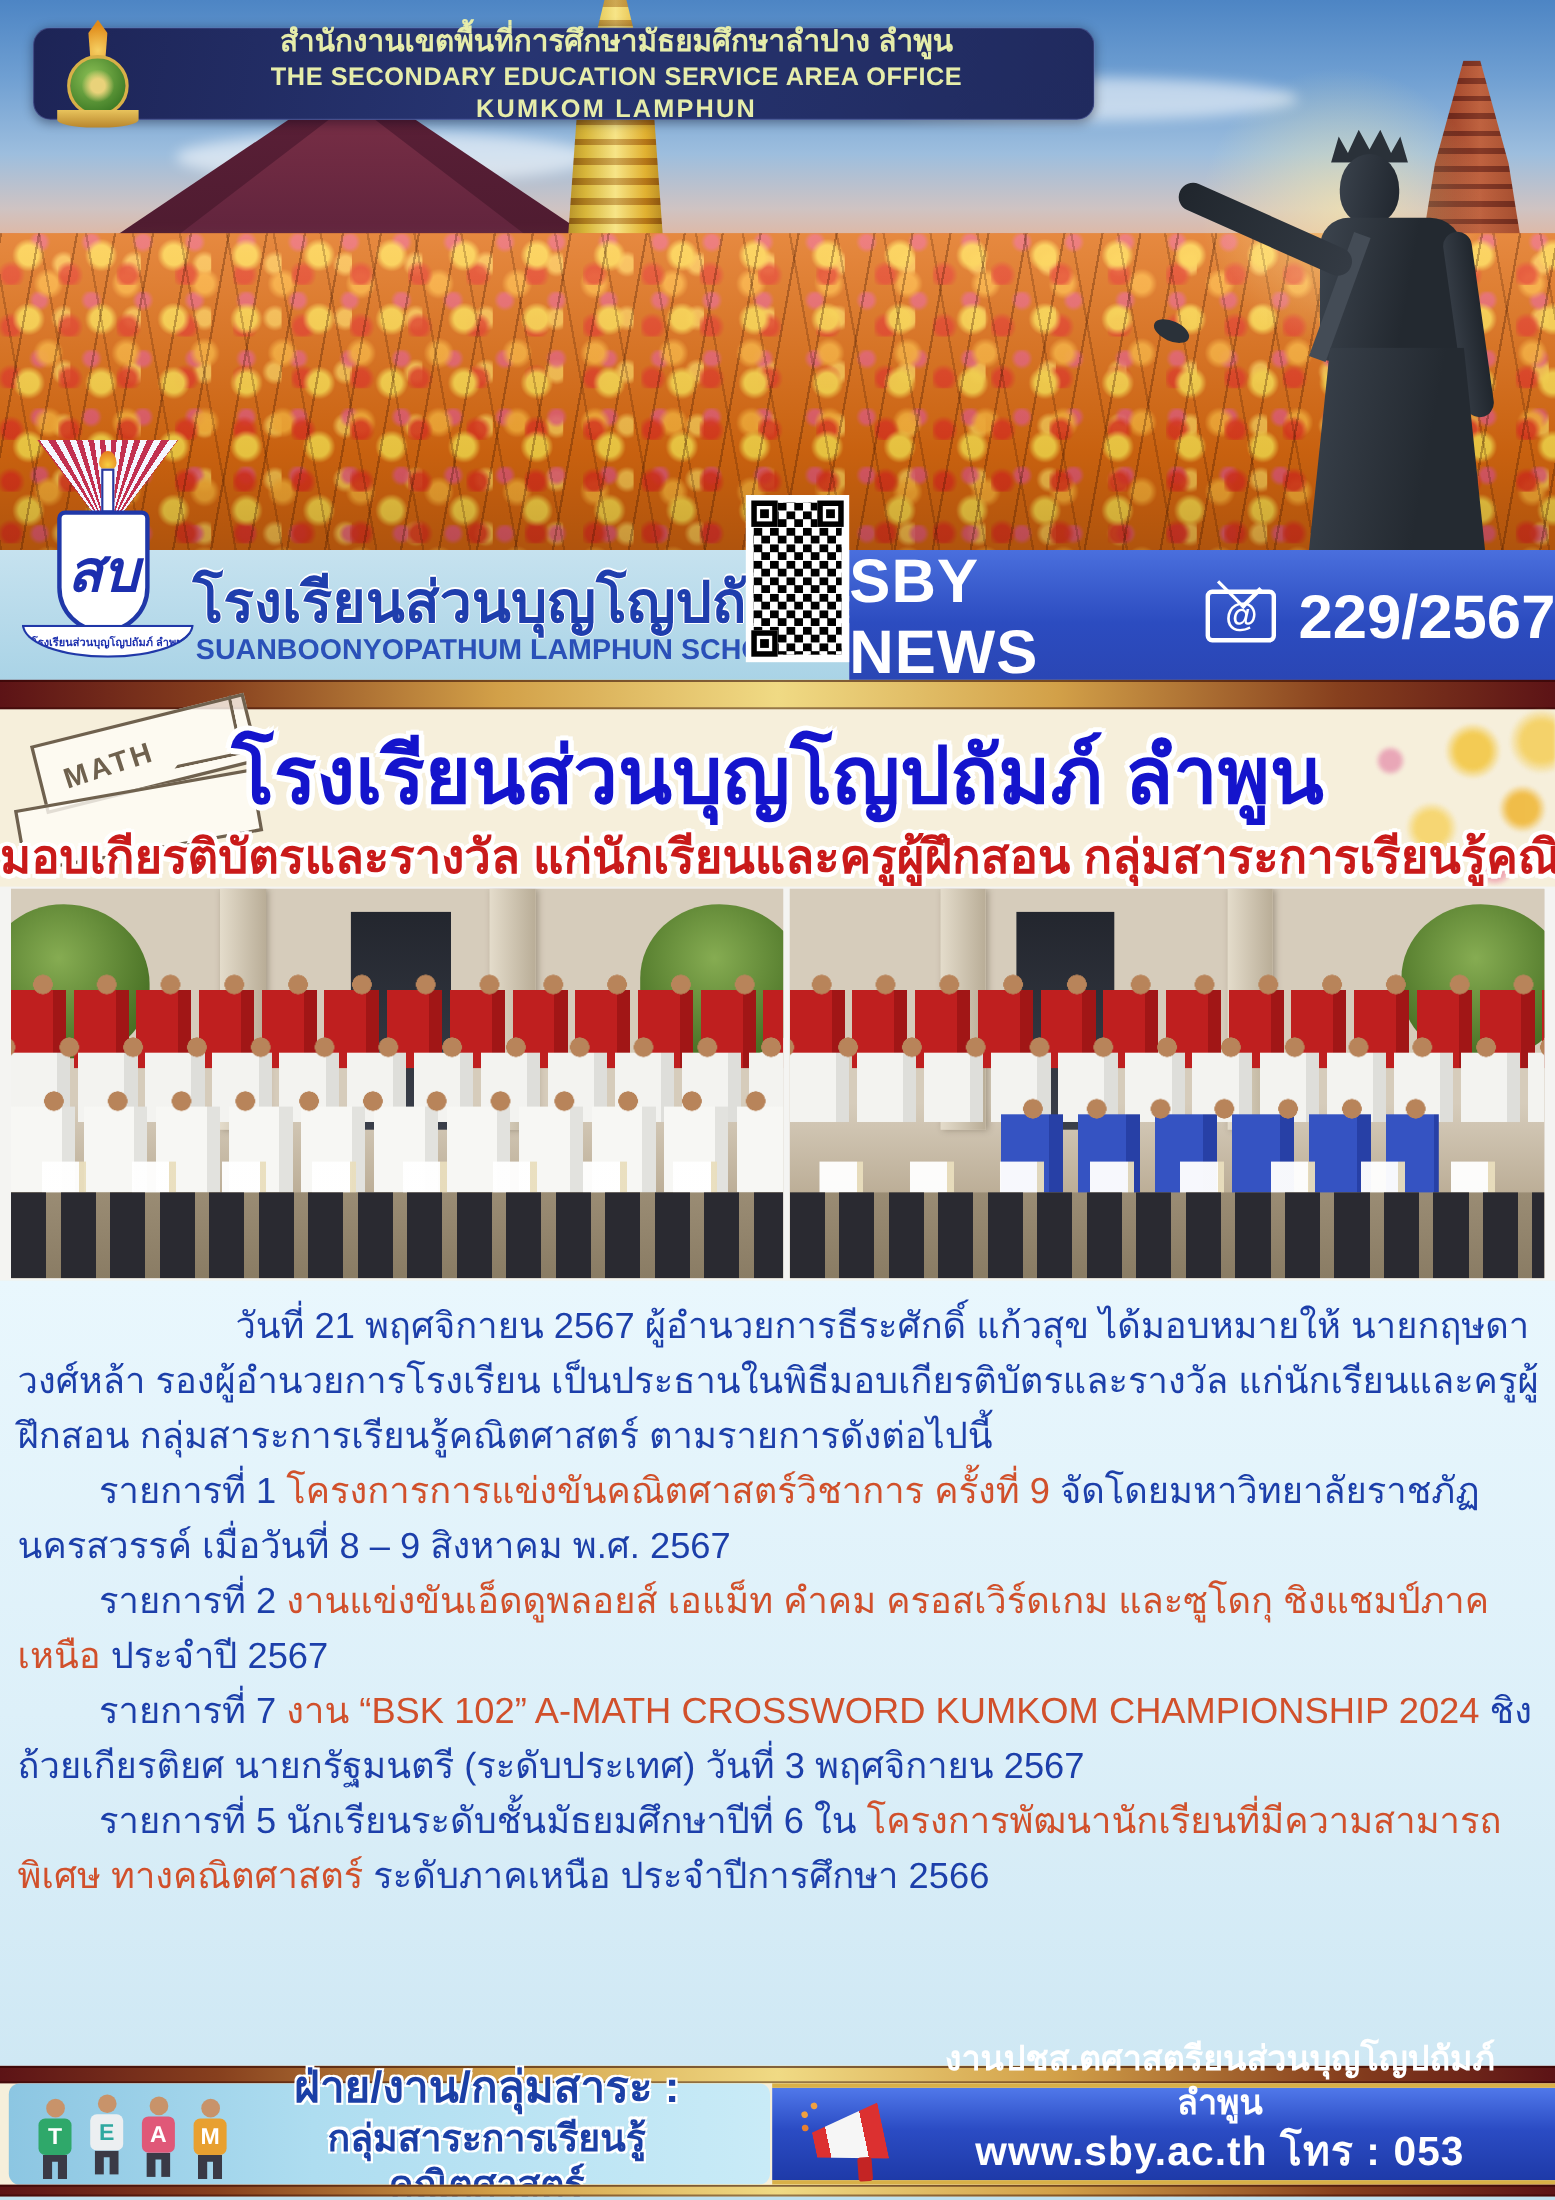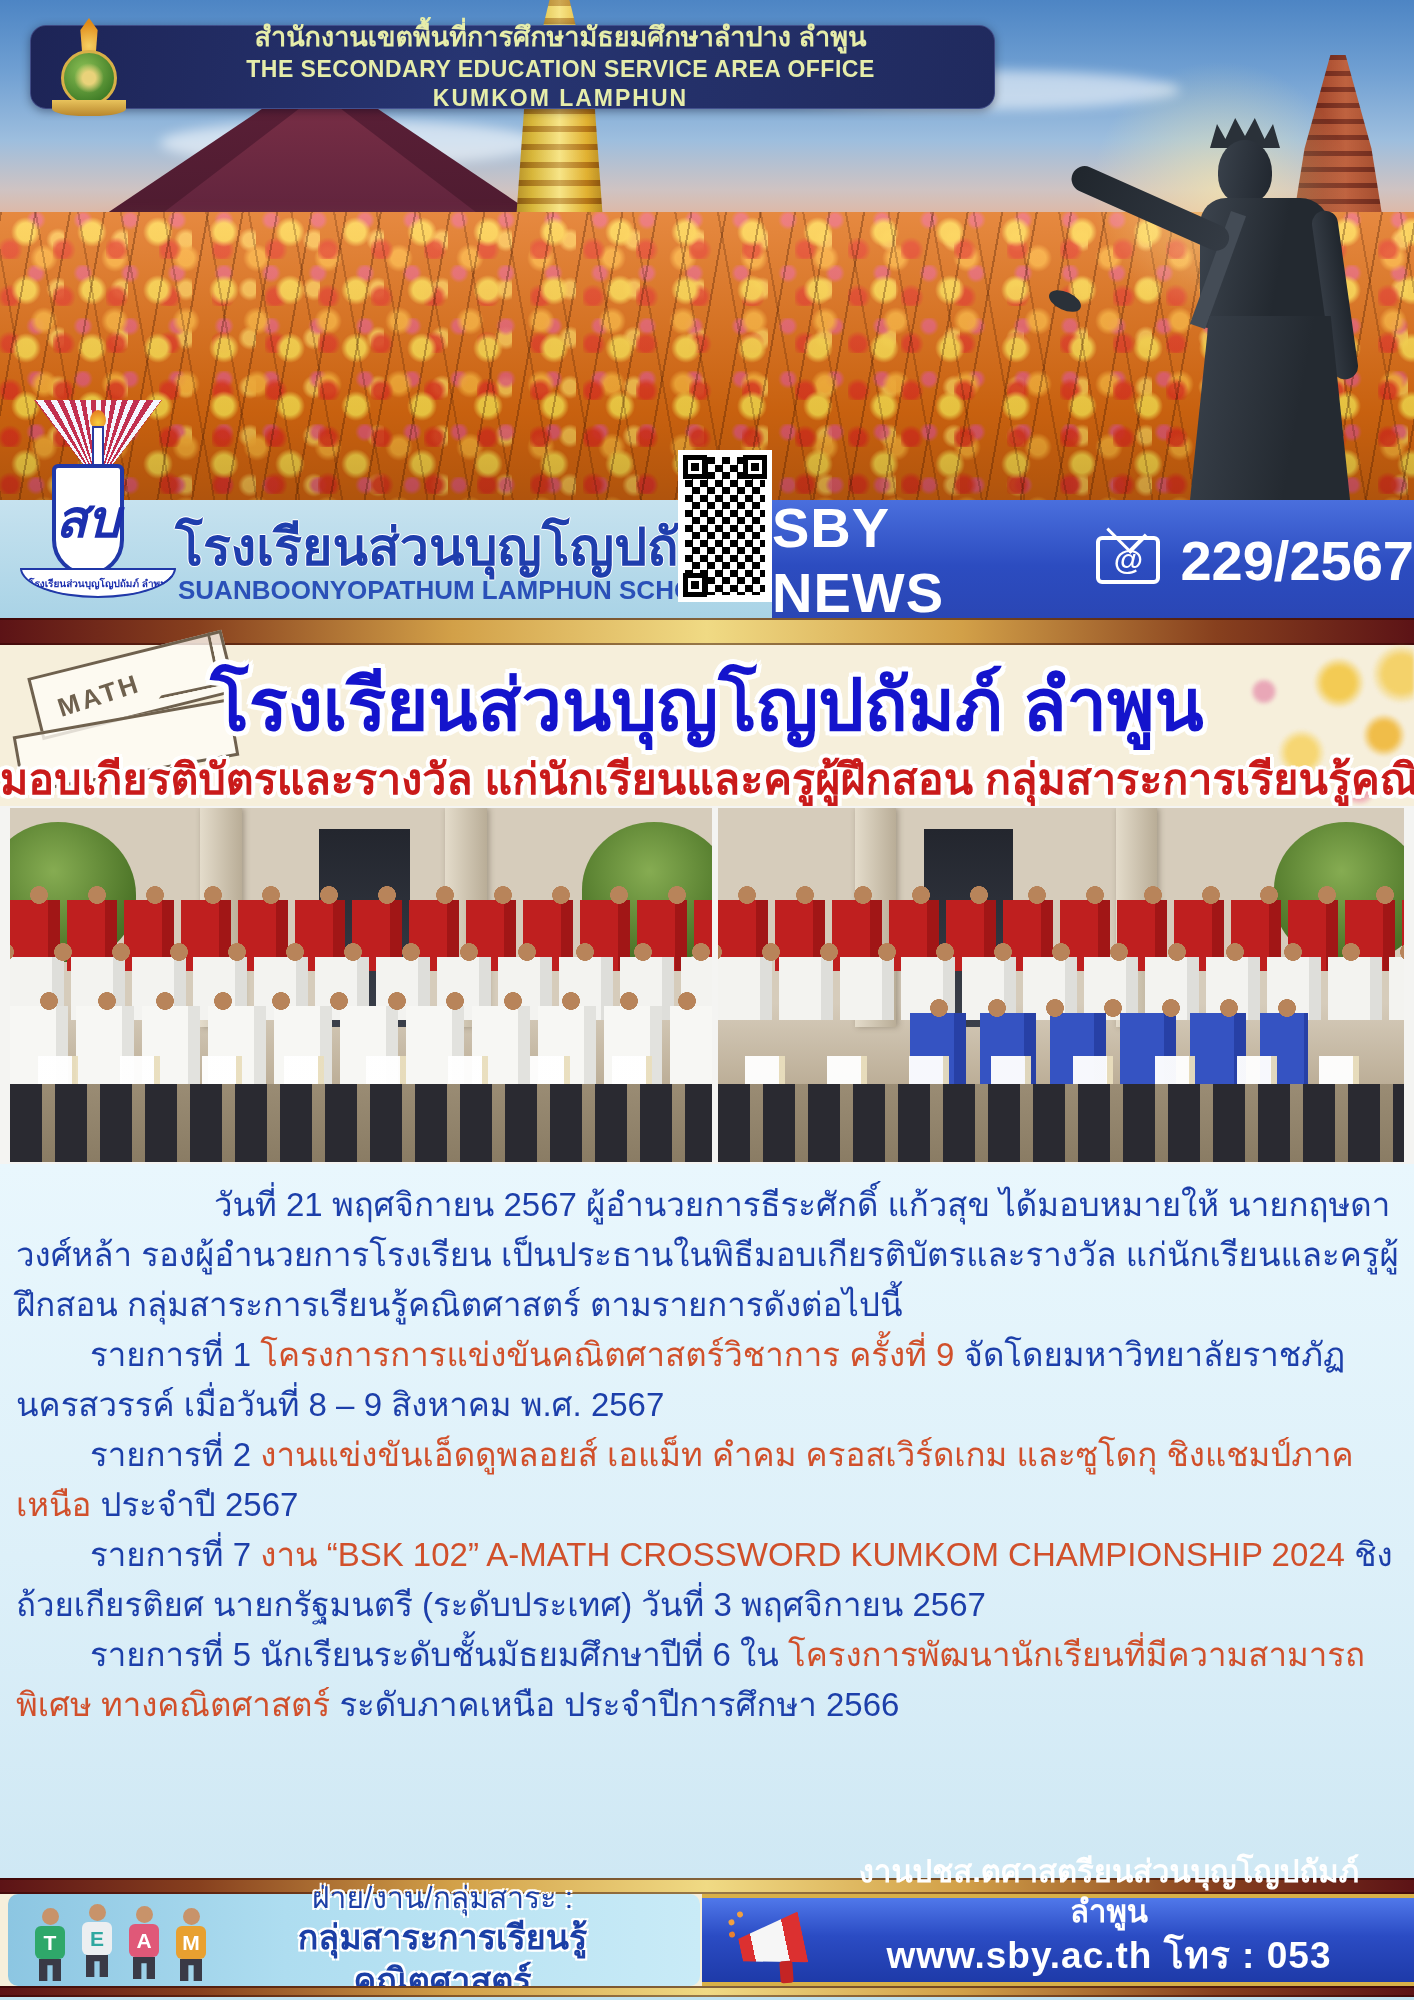--- a/index.html
+++ b/index.html
@@ -92,21 +92,21 @@
     border-right:4px solid #fff;border-bottom:4px solid #fff;transform:rotate(45deg) scaleY(.72);}
 
   
   .crest{position:absolute;left:26px;top:400px;width:144px;height:218px;z-index:6;}
   .crest-rays{position:absolute;left:7px;top:0;width:130px;height:84px;
     background:repeating-conic-gradient(from -82deg at 50% 100%,#c23050 0 3.5deg,#f4f6ff 3.5deg 7deg);
     clip-path:polygon(50% 100%,-14% -30%,114% -30%);}
   .crest-candle{position:absolute;left:66px;top:26px;width:12px;height:40px;background:#fff;border:2px solid #2a3aa0;}
   .crest-flame{position:absolute;left:64px;top:10px;width:16px;height:18px;border-radius:50% 50% 50% 50%/60% 60% 40% 40%;
     background:radial-gradient(circle at 50% 70%,#f8d040,#e06818);}
-  .crest-shield{position:absolute;left:26px;top:64px;width:72px;height:112px;background:#fff;border:4px solid #2038a8;
+  .crest-shield{position:absolute;left:26px;top:64px;width:84px;height:112px;background:#fff;border:4px solid #2038a8;
     border-radius:10px 10px 58px 58px;display:flex;align-items:center;justify-content:center;}
   .crest-mono{font-size:52px;font-weight:bold;color:#1c2fae;font-style:italic;transform:translateY(-2px);}
   .crest-ribbon{position:absolute;left:-6px;top:168px;width:156px;height:30px;background:#fff;border:2px solid #2038a8;
     border-radius:0 0 50% 50%/0 0 100% 100%;display:flex;align-items:center;justify-content:center;
     font-size:10px;color:#1c2fae;font-weight:bold;overflow:hidden;white-space:nowrap;}
 
   
   .qr{position:absolute;left:678px;top:450px;width:94px;height:152px;background:#fff;z-index:7;padding:7px;}
   .qr-inner{position:relative;width:100%;height:100%;
     background:
@@ -186,21 +186,21 @@
   .fig{position:relative;width:40px;}
   .fig-head{width:17px;height:17px;border-radius:50%;background:#c8936a;margin:0 auto;}
   .fig-body{width:30px;height:33px;border-radius:6px;margin:1px auto 0;display:flex;align-items:center;justify-content:center;
     color:#fff;font-weight:bold;font-size:21px;}
   .fig-legs{width:22px;height:22px;margin:0 auto;background:#3a3a46;
     clip-path:polygon(0 0,100% 0,100% 100%,62% 100%,62% 28%,38% 28%,38% 100%,0 100%);}
   .fig1 .fig-body{background:#2fa86a;} .fig2 .fig-body{background:#eceff1;color:#2fa8a0;}
   .fig3 .fig-body{background:#e05878;} .fig4 .fig-body{background:#e8a030;}
   .fig2{transform:translateY(-4px);} .fig3{transform:translateY(-2px);}
   .footer-left-text{flex:1;text-align:center;line-height:1.25;padding-right:26px;}
-  .fl-line1{font-size:30px;font-weight:normal;color:#1b3fa6;
+  .fl-line1{font-size:40px;font-weight:bold;color:#1b3fa6;
     text-shadow:-2px -2px 0 #fff,2px -2px 0 #fff,-2px 2px 0 #fff,2px 2px 0 #fff;}
   .fl-line2{font-size:34px;font-weight:bold;color:#1b3fa6;
     text-shadow:-2px -2px 0 #fff,2px -2px 0 #fff,-2px 2px 0 #fff,2px 2px 0 #fff;}
   .footer-right{position:absolute;left:702px;top:1894px;width:712px;height:92px;
     background:linear-gradient(180deg,#5078ea 0%,#2b4cc4 45%,#1e3aa8 100%);
     border-top:4px solid #d8b048;border-bottom:4px solid #d8b048;
     display:flex;align-items:center;gap:18px;padding:4px 18px 4px 120px;}
   .mega{position:absolute;left:38px;top:10px;width:78px;height:72px;transform:rotate(-12deg);}
   .mega-cone{position:absolute;left:0;top:8px;width:64px;height:52px;
     background:linear-gradient(90deg,#dc3030 0 20%,#f6f6f6 20% 72%,#dc3030 72% 100%);

